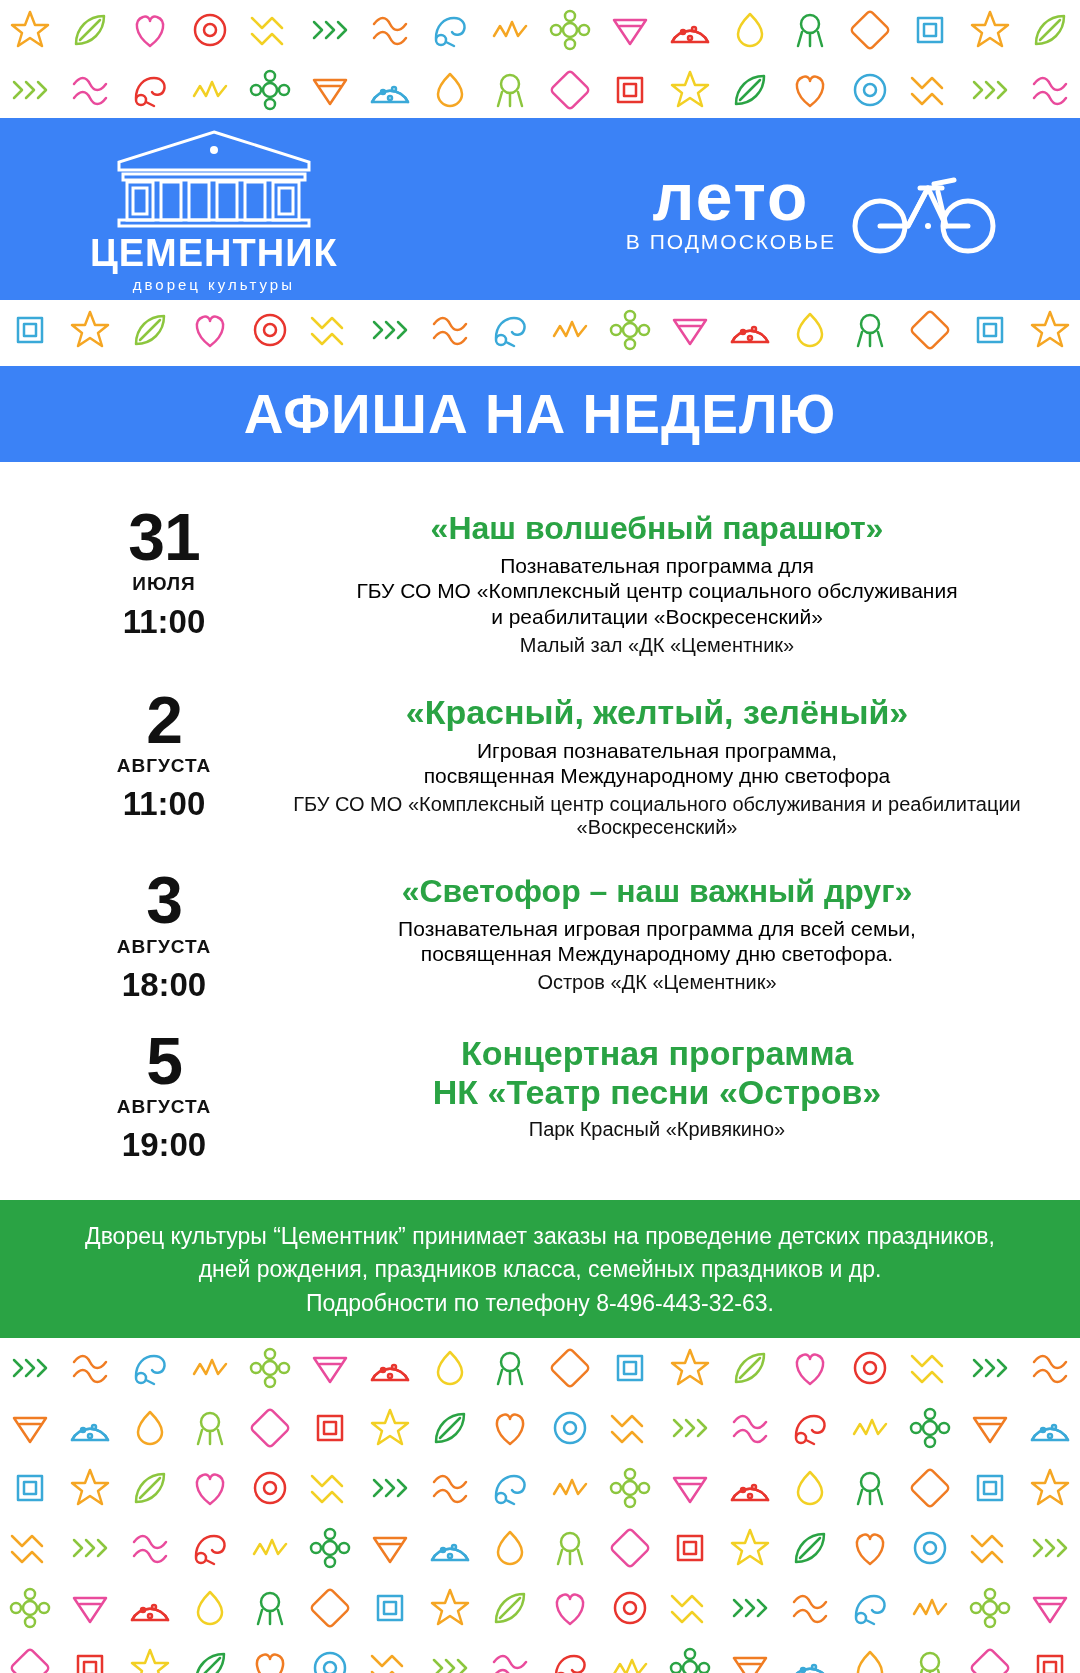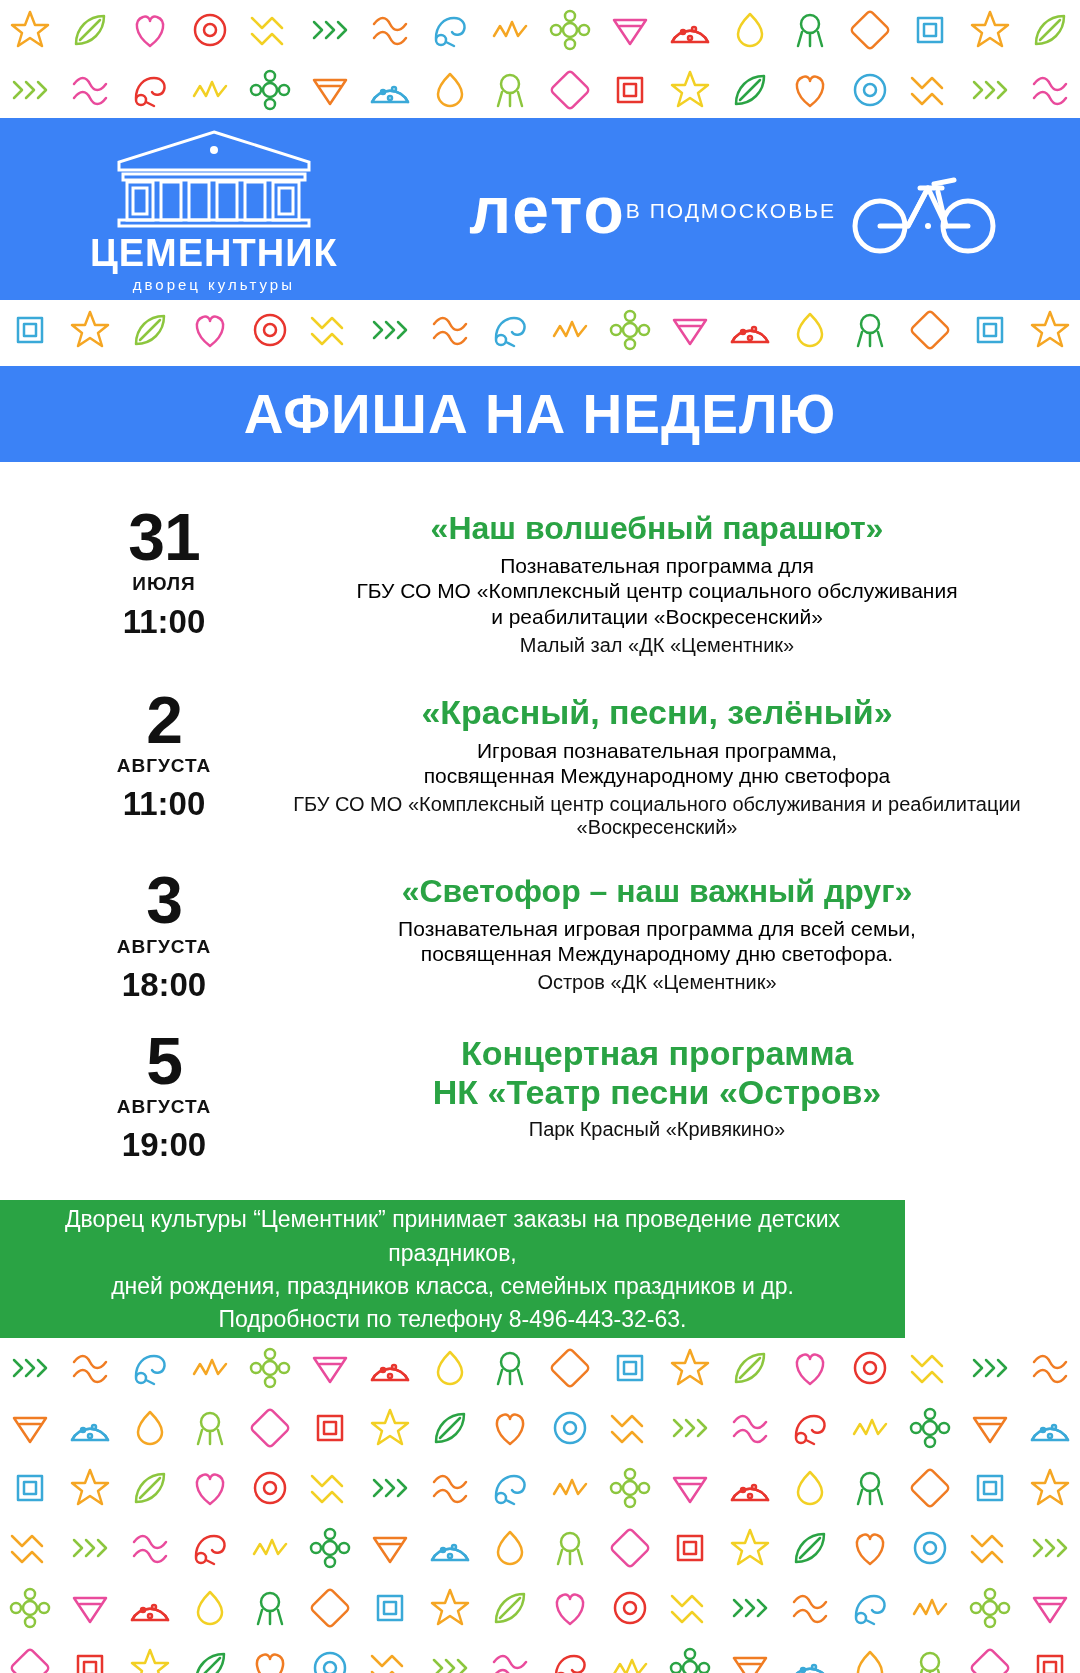--- a/index.html
+++ b/index.html
@@ -81,21 +81,21 @@
     text-transform: lowercase;
   }
   .summer-wrap {
     display: flex;
     align-items: center;
     color: #ffffff;
     margin-right: 20px;
   }
   .summer-text {
     display: flex;
-    flex-direction: row;
+    flex-direction: column;
     align-items: center;
     margin-right: 14px;
   }
   .summer-main {
     font-size: 66px;
     font-weight: bold;
     letter-spacing: 2px;
     line-height: 0.95;
     text-transform: lowercase;
   }
@@ -192,21 +192,21 @@
 
   .ev1 { margin-bottom: 26px; }
   .ev2 { margin-bottom: 24px; }
   .ev3 { margin-bottom: 20px; }
 
   
   .footer-green {
     position: absolute;
     top: 1200px;
     left: 0;
-    width: 905px;
+    width: 1080px;
     height: 140px;
     background: #2aa344;
     display: flex;
     flex-direction: column;
     justify-content: center;
     color: #ffffff;
     text-align: center;
     padding: 0 40px;
   }
   .footer-green p {
@@ -648,21 +648,21 @@
       </div>
     </div>
 
     <div class="event ev2">
       <div class="event-date">
         <div class="date-day">2</div>
         <div class="date-month">АВГУСТА</div>
         <div class="date-time">11:00</div>
       </div>
       <div class="event-body">
-        <div class="event-title big">«Красный, песни, зелёный»</div>
+        <div class="event-title big">«Красный, желтый, зелёный»</div>
         <div class="event-desc" style="white-space:pre-line">Игровая познавательная программа,
 посвященная Международному дню светофора</div>
         <div class="event-venue">ГБУ СО МО «Комплексный центр социального обслуживания и реабилитации «Воскресенский»</div>
       </div>
     </div>
 
     <div class="event ev3">
       <div class="event-date">
         <div class="date-day">3</div>
         <div class="date-month">АВГУСТА</div>

